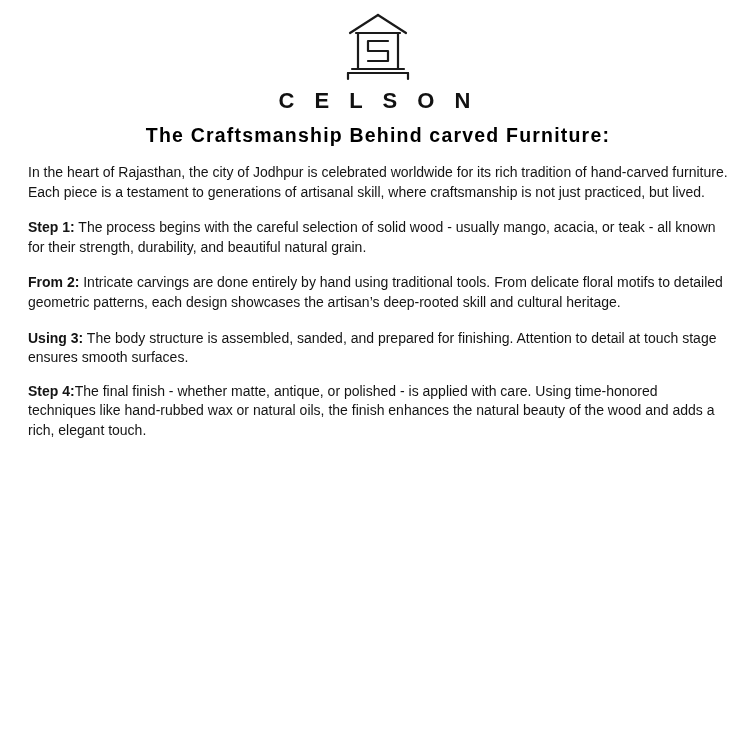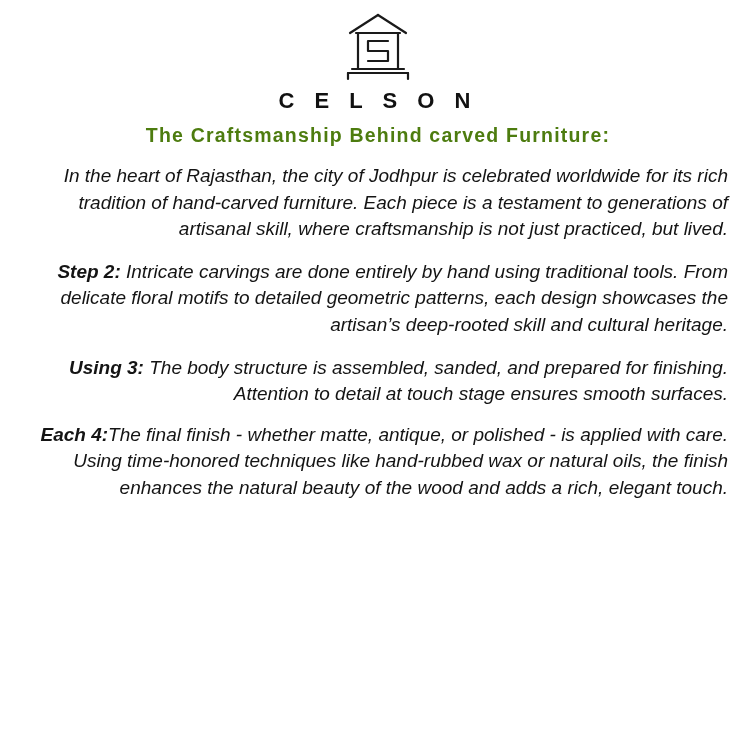--- a/index.html
+++ b/index.html
@@ -38,30 +38,29 @@
     text-align: center;
     margin: 2px 0 10px 0;
     color: #111;
   }
   .headline {
     font-size: 19.5px;
     font-weight: bold;
     letter-spacing: 1.2px;
     text-align: center;
     margin: 0 0 16px 0;
-    color: #4d7c0f;
+    color: #000000;
   }
   .para {
-    font-size: 19px;
+    font-size: 14px;
     line-height: 1.40;
-    text-align: right;
+    text-align: left;
     margin: 0 0 16px 0;
     width: 700px;
     color: #141414;
-    font-style: italic;
   }
   .para.tight {
     margin-bottom: 14px;
   }
   .para:last-child {
     margin-bottom: 0;
   }
   .step-label {
     font-weight: bold;
   }
@@ -85,21 +84,22 @@
       <path d="M56 30 L36 30 L36 40 L56 40 L56 50 L36 50"></path>
     </svg>
   </div>
 
   <div class="brand">C E L S O N</div>
 
   <h1 class="headline">The Craftsmanship Behind carved Furniture:</h1>
 
   <p class="para"><span>In the heart of Rajasthan, the city of Jodhpur is celebrated worldwide for its rich tradition of hand-carved furniture. Each piece is a testament to generations of artisanal skill, where craftsmanship is not just practiced, but lived.</span></p>
 
+  <p class="para"><span class="step-label">Step 1:</span><span>  The process begins with the careful selection of solid wood - usually mango, acacia, or teak - all known for their strength, durability, and beautiful natural grain.</span></p>
 
-  <p class="para"><span class="step-label">Step 2:</span><span> Intricate carvings are done entirely by hand using traditional tools. From delicate floral motifs to detailed geometric patterns, each design showcases the artisan’s deep-rooted skill and cultural heritage.</span></p>
+  <p class="para"><span class="step-label">From 2:</span><span> Intricate carvings are done entirely by hand using traditional tools. From delicate floral motifs to detailed geometric patterns, each design showcases the artisan’s deep-rooted skill and cultural heritage.</span></p>
 
   <p class="para tight"><span class="step-label">Using 3:</span><span> The body structure is assembled, sanded, and prepared for finishing. Attention to detail at touch stage ensures smooth surfaces.</span></p>
 
-  <p class="para tight"><span class="step-label">Each 4:</span><span>The final finish - whether matte, antique, or polished - is applied with care. Using time-honored techniques like hand-rubbed wax or natural oils, the finish enhances the natural beauty of the wood and adds a rich, elegant touch.</span></p>
+  <p class="para tight"><span class="step-label">Step 4:</span><span>The final finish - whether matte, antique, or polished - is applied with care. Using time-honored techniques like hand-rubbed wax or natural oils, the finish enhances the natural beauty of the wood and adds a rich, elegant touch.</span></p>
 
 
 </div>
 
 </body></html>

